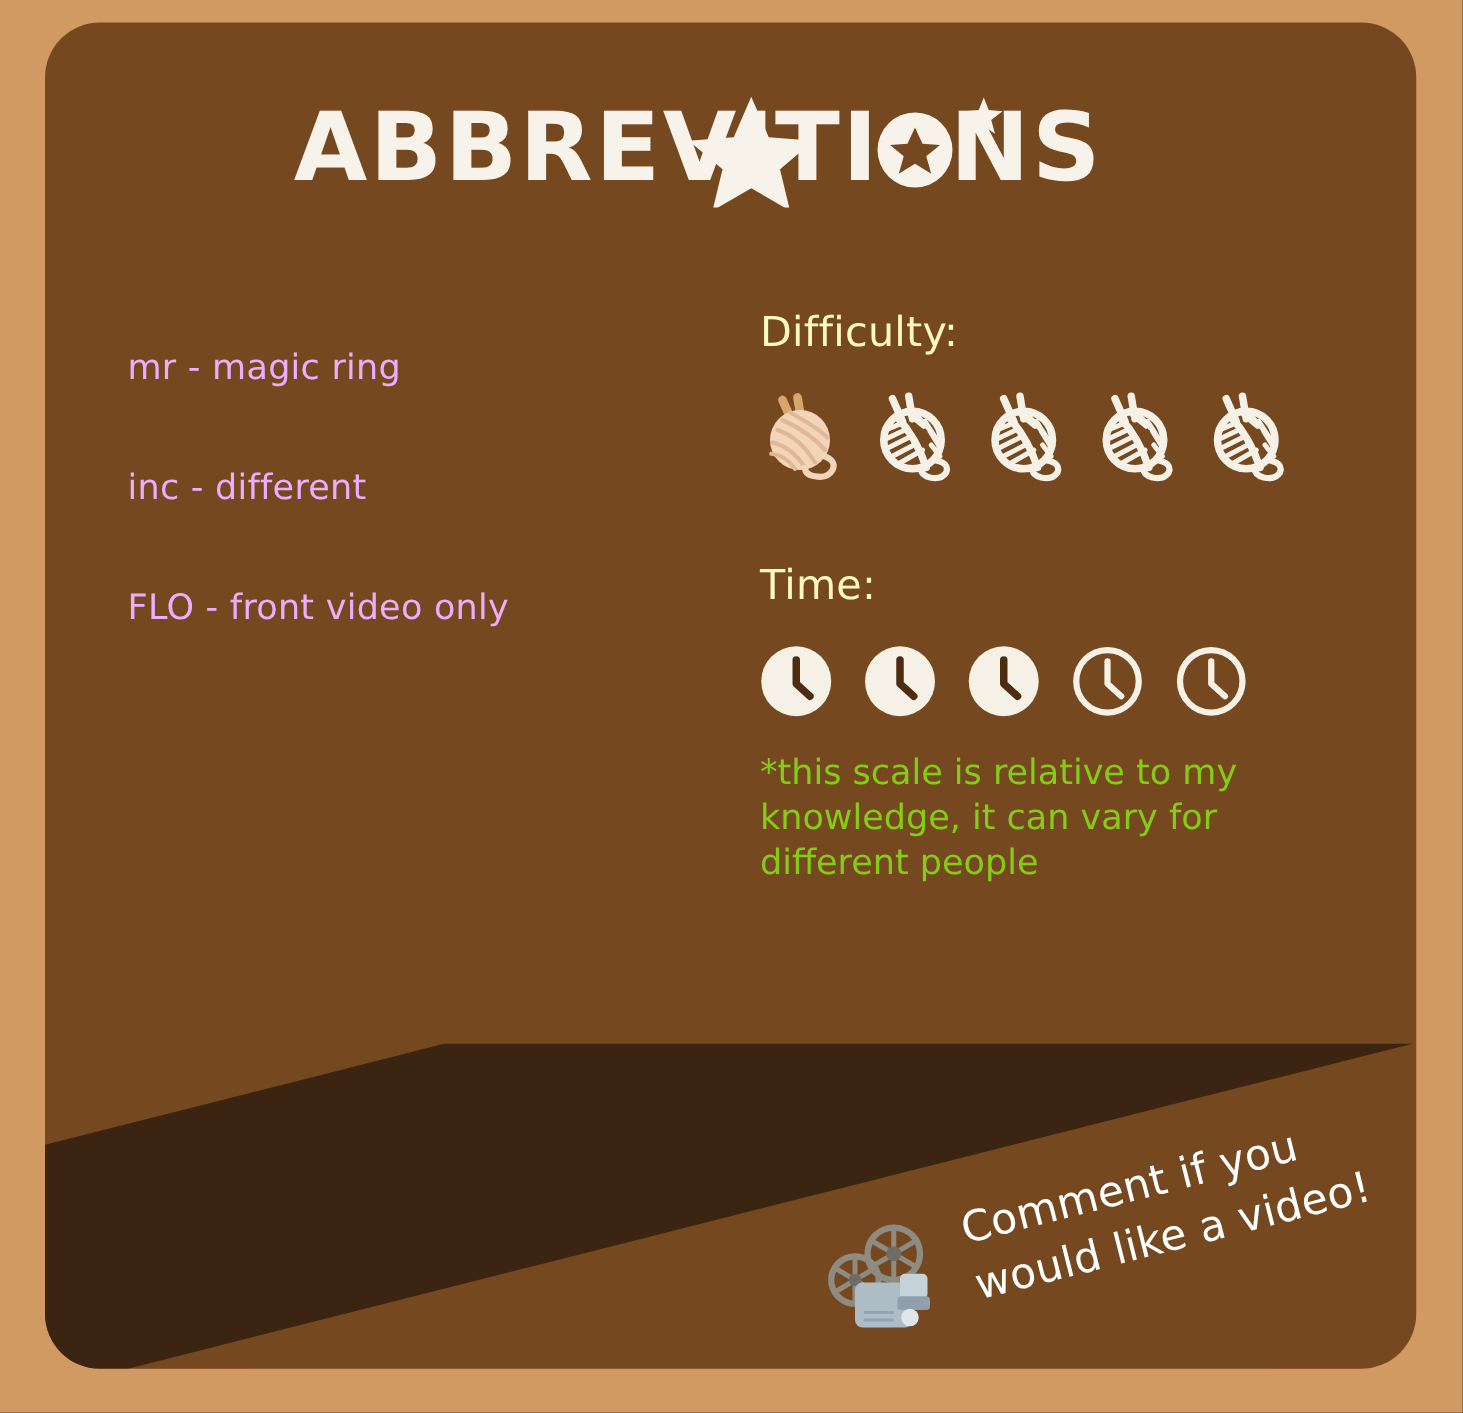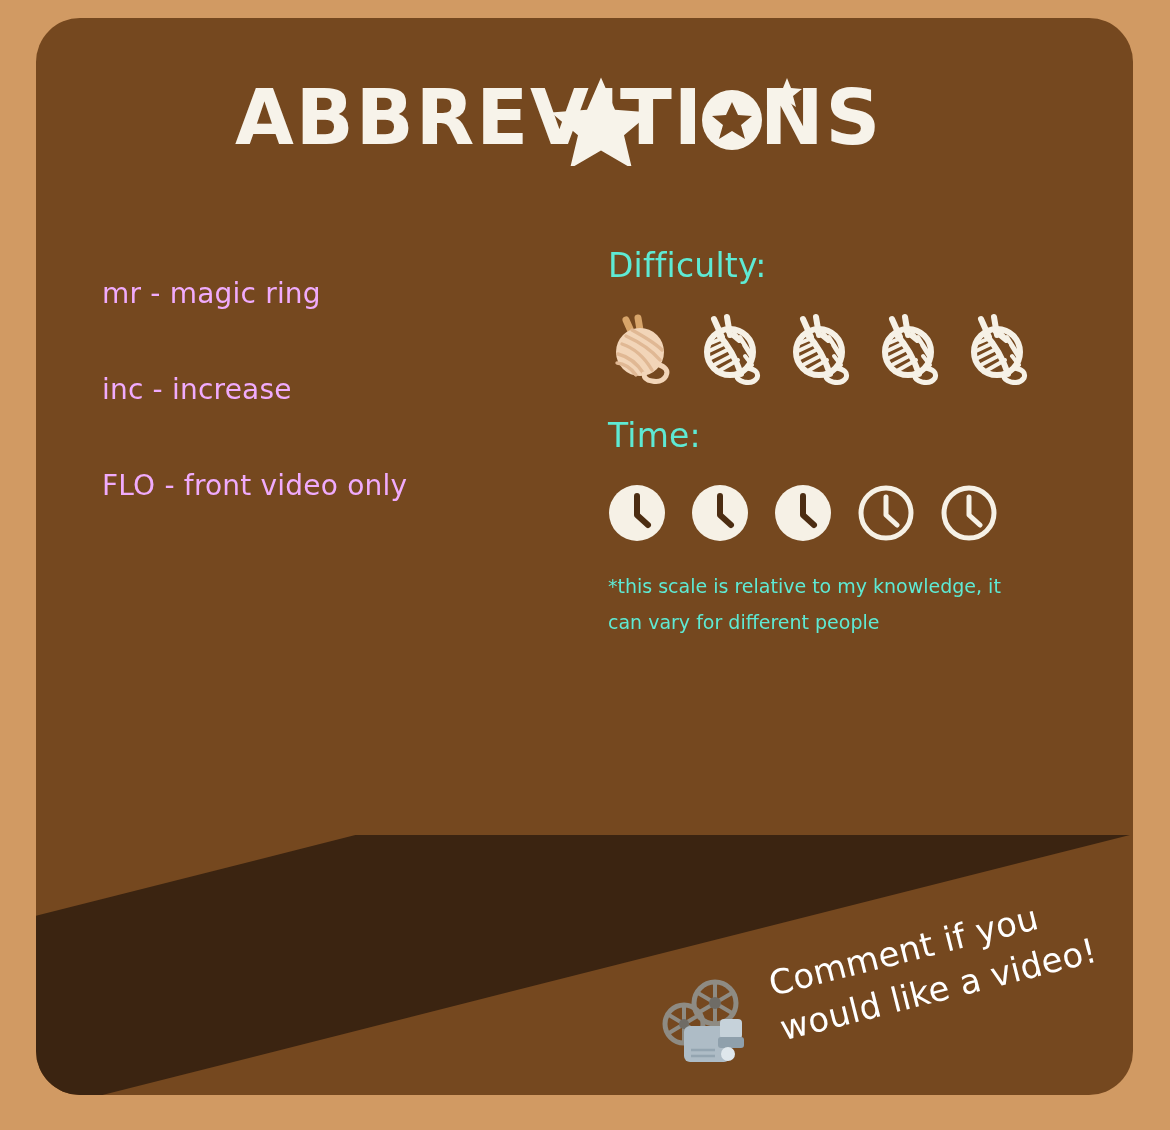--- a/index.html
+++ b/index.html
@@ -55,40 +55,40 @@
   }
 
   
   #right-col {
     position: absolute;
     left: 572px;
     top: 228px;
     width: 470px;
   }
   .section-label {
-    color: #5eead4;
+    color: #fef9c3;
     font-size: 33px;
     line-height: 40px;
     letter-spacing: 0.2px;
   }
 
   .icon-row { display: flex; align-items: center; }
 
   #difficulty-row { margin-top: 26px; gap: 21px; }
   #time-row { margin-top: 28px; gap: 25px; }
 
-  #time-label-block { margin-top: 30px; }
+  #time-label-block { margin-top: 62px; }
 
   .yarn-icon { width: 68px; height: 74px; display: block; }
   .clock-icon { width: 58px; height: 58px; display: block; }
 
   #footnote {
     margin-top: 26px;
-    color: #5eead4;
-    font-size: 19px;
+    color: #84cc16;
+    font-size: 28px;
     line-height: 36px;
     width: 400px;
   }
 
   
   #banner {
     position: absolute;
     left: 0;
     bottom: 0;
     width: 1097px;
@@ -150,21 +150,21 @@
         <circle cx="497" cy="46" r="30"></circle>
         <path fill="#75481f" d="M497 28 L503 41 L517 42 L506 51 L510 65 L497 57 L484 65 L488 51 L477 42 L491 41 Z"></path>
 
         <path d="M552 4 L556 14 L567 15 L558 22 L561 33 L552 27 L543 33 L546 22 L537 15 L548 14 Z"></path>
       </g>
     </svg>
   </div>
 
   <div id="abbr-list">
     <div class="abbr-item">mr - magic ring</div>
-    <div class="abbr-item">inc - increase</div>
+    <div class="abbr-item">inc - different</div>
     <div class="abbr-item">FLO - front video only</div>
   </div>
 
   <div id="right-col">
 
     <div class="section-label">Difficulty:</div>
 
     <div class="icon-row" id="difficulty-row">
 
       <svg class="yarn-icon" viewBox="0 0 68 74">

